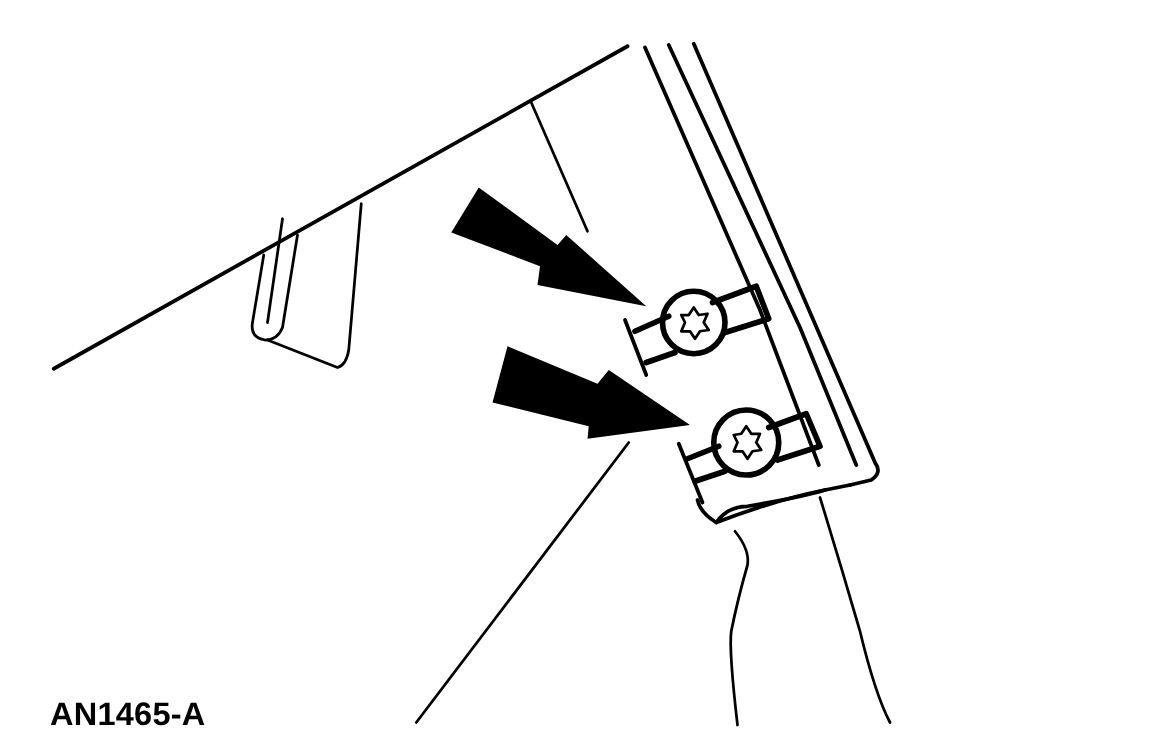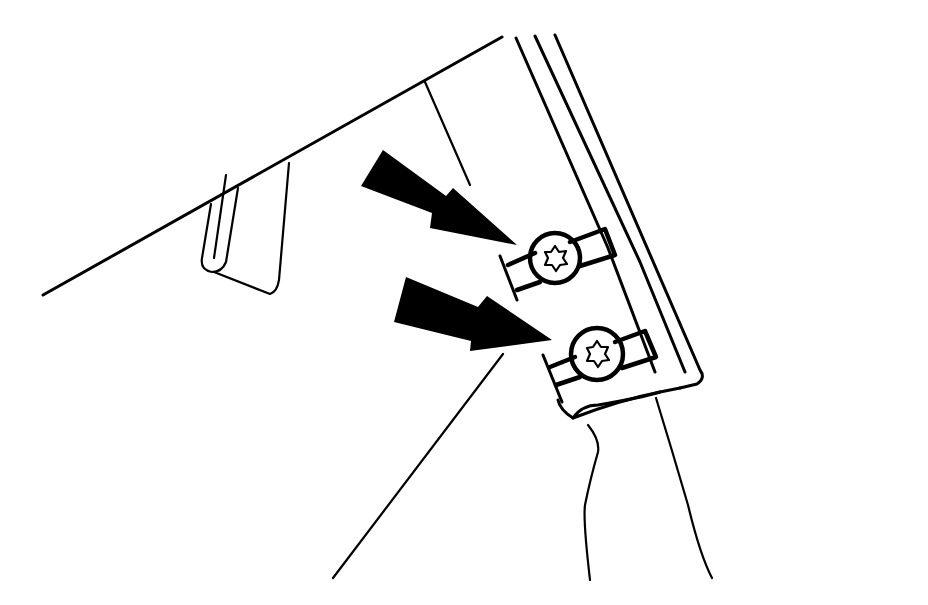--- a/index.html
+++ b/index.html
@@ -72,13 +72,14 @@
       <path class="fillblk" d="M406,277 L394,322 L471,341 L470,351 L552,340 L487,296 L478,307 Z"></path>
     </g>
 
     <path class="ln thin" d="M503,354 L333,578"></path>
 
     <g>
       <path class="ln thin" d="M588,425 Q600,440 598,452 Q590,480 585,505 Q583,520 590,580"></path>
       <path class="ln thin" d="M656,398 Q672,450 688,505 Q700,555 712,578"></path>
     </g>
   </svg>
+  <div id="label">AN1465-A</div>
 </div>
 
 </body></html>

